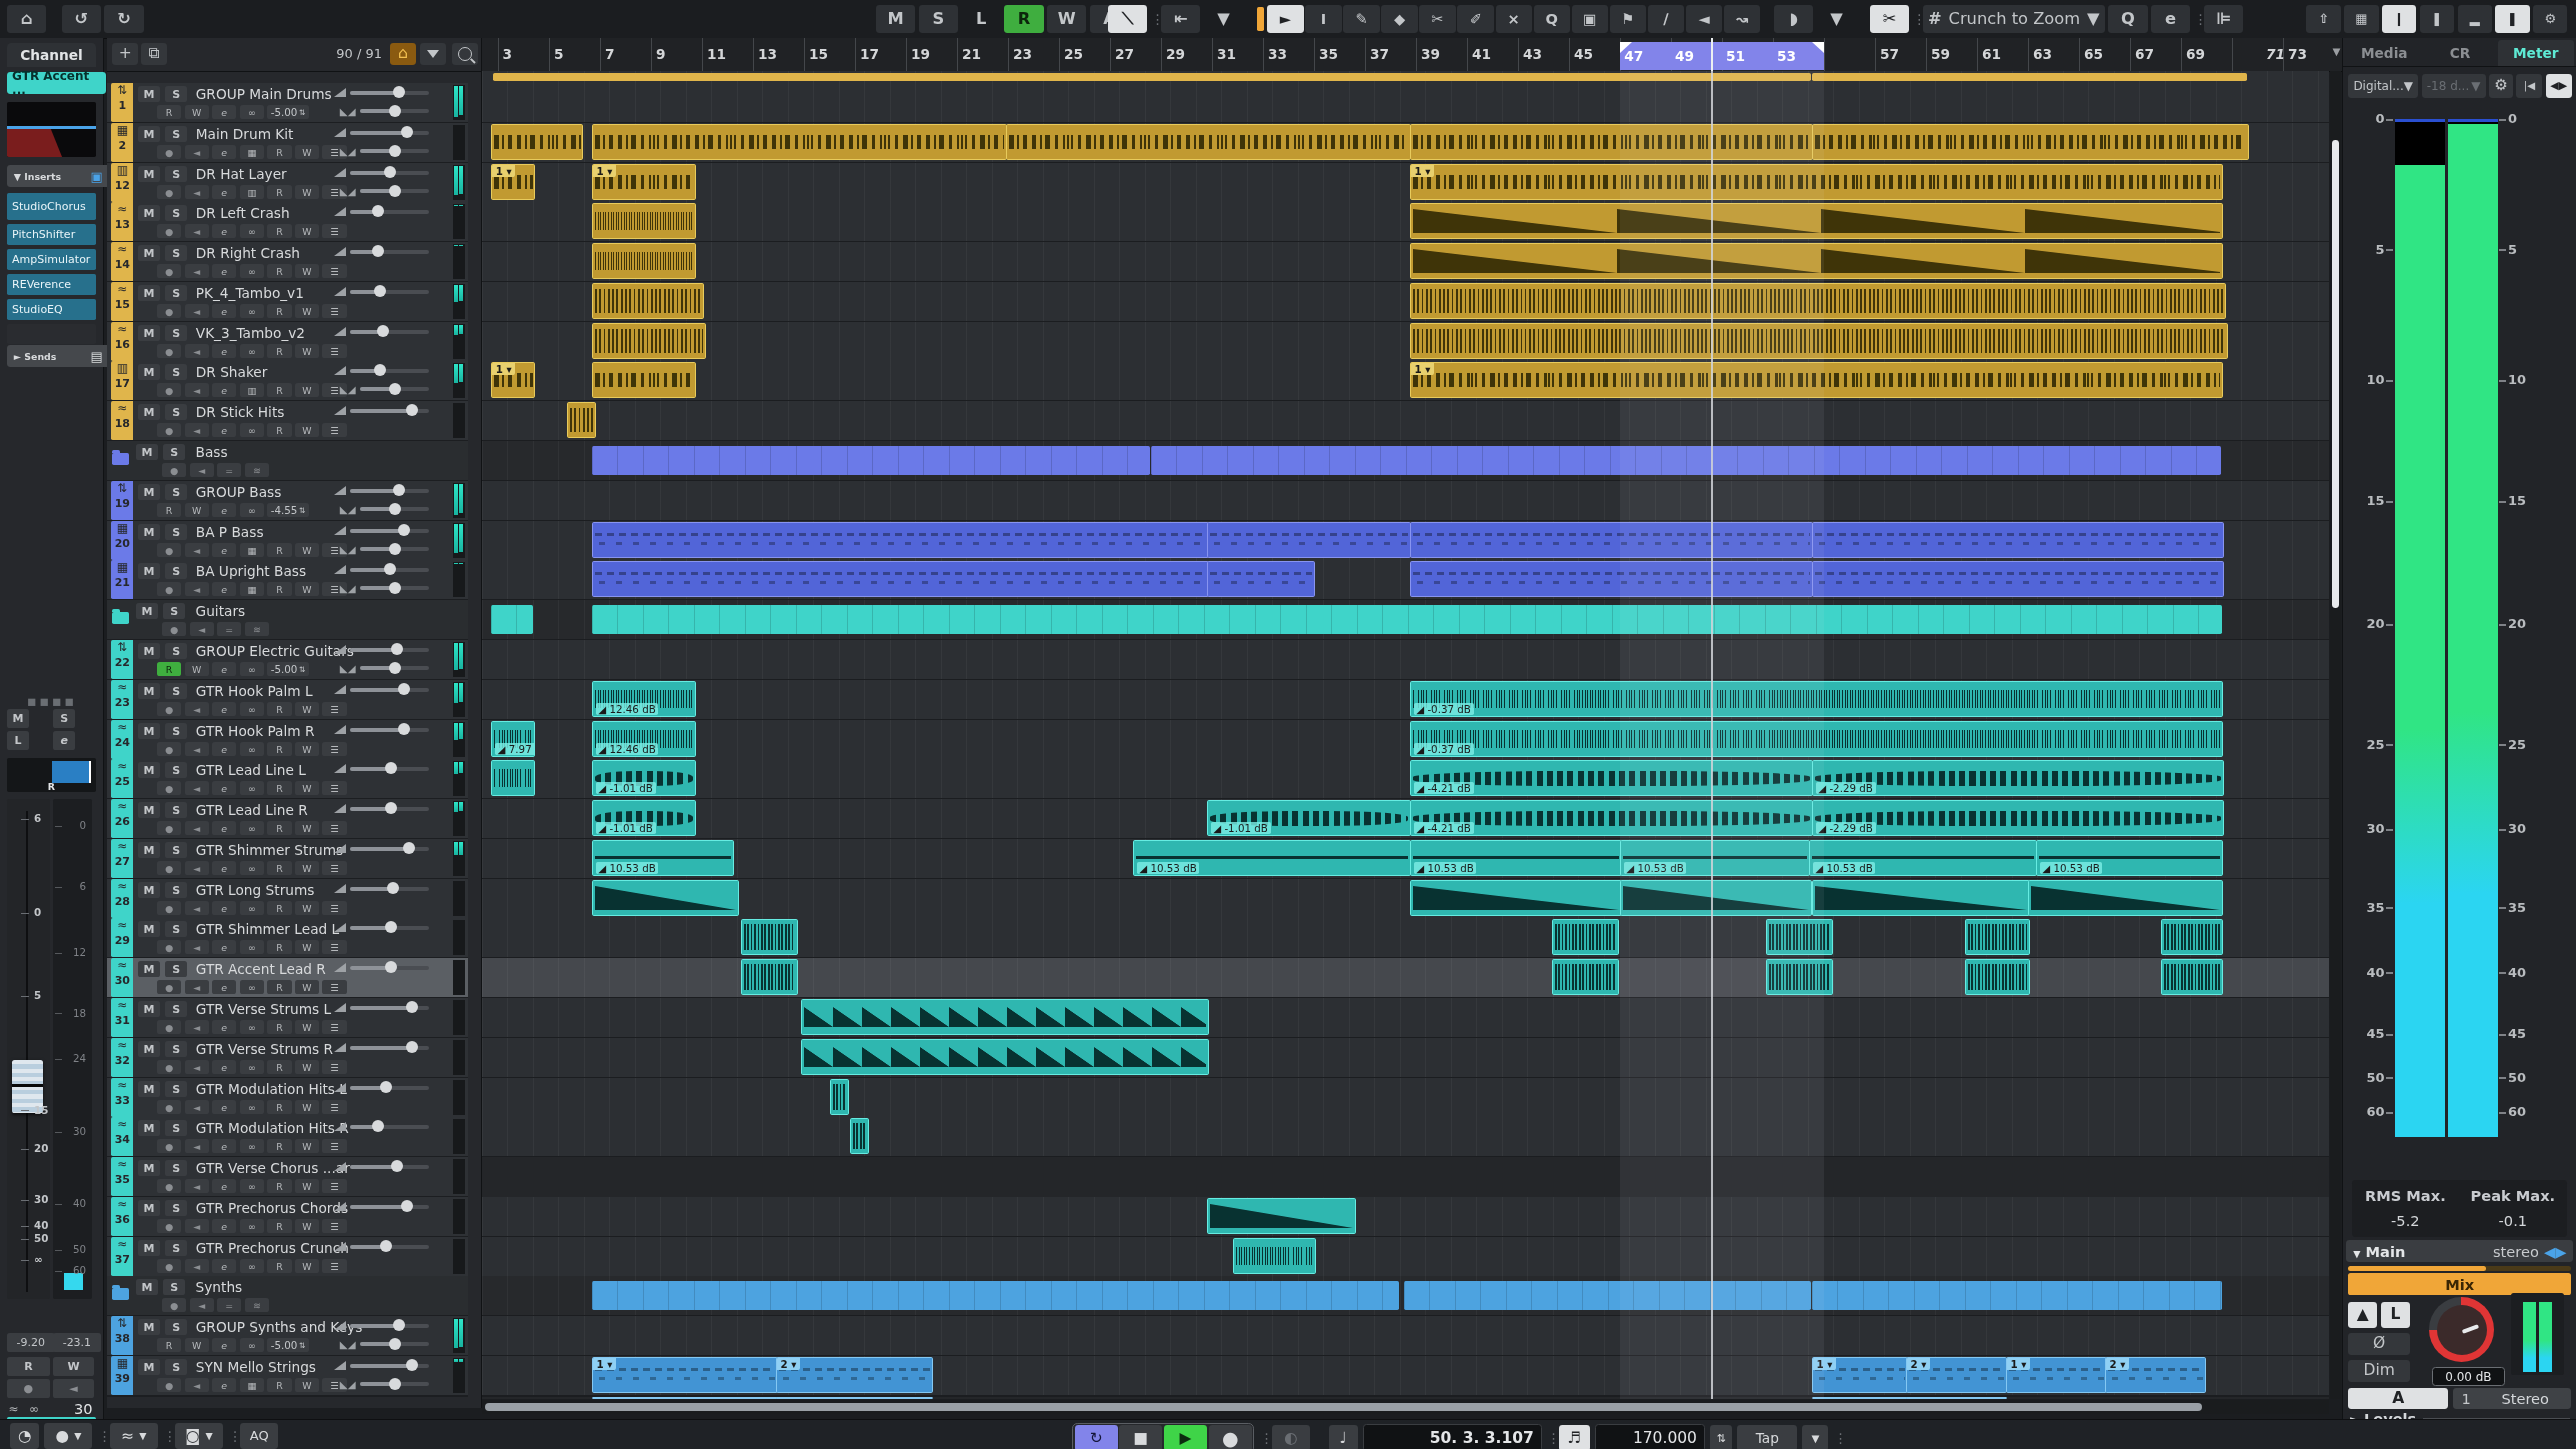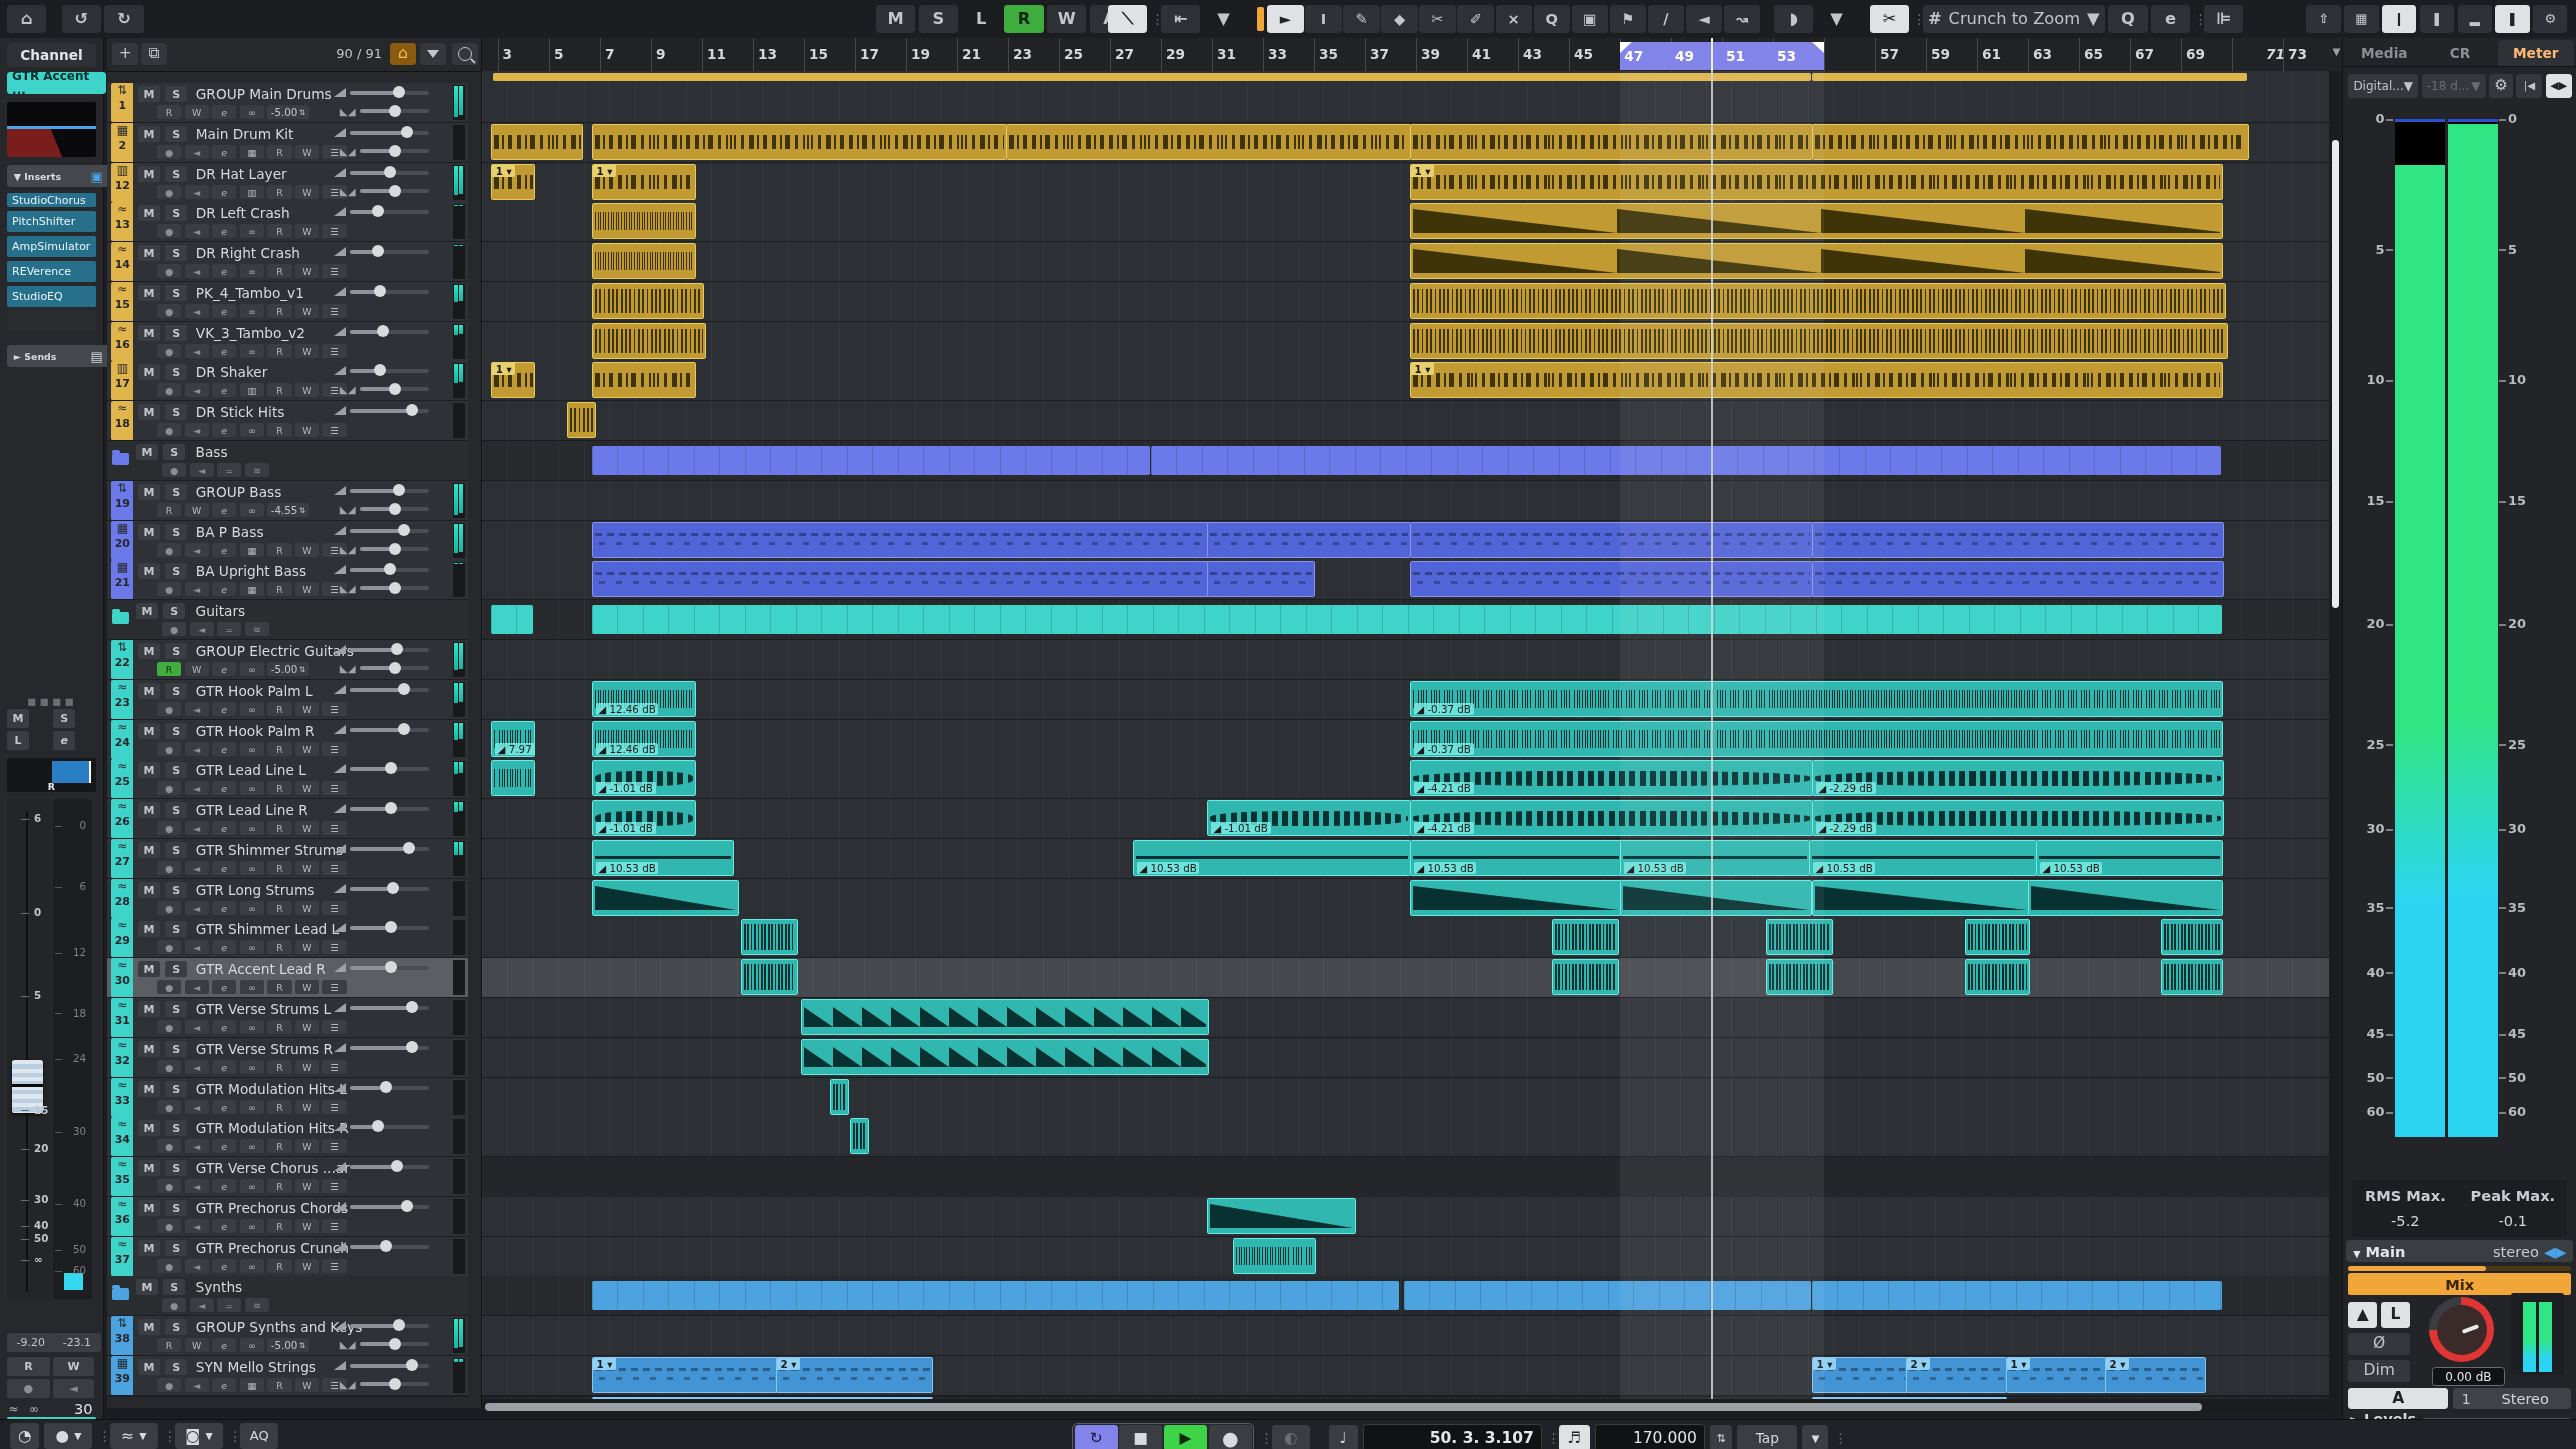--- a/index.html
+++ b/index.html
@@ -71,21 +71,21 @@
   #hthumb{position:absolute;top:2.6px;height:8.6px;border-radius:4.3px;background:#9aa0a6;}
   
   #chpanel{left:0;top:38px;width:103px;height:1412px;background:#26282c;border-right:0.9px solid #101214;}
   .ch-h{background:#45484c;color:#d8dadc;border-radius:3.4px;font-weight:bold;font-size:13px;
         display:flex;align-items:center;padding:0 6.9px;justify-content:space-between;}
   .ins-slot{background:#27708c;color:#e8f4f8;border-radius:1.7px;font-size:11px;display:flex;align-items:center;padding:0 5.2px;}
   .sc-lab{position:absolute;font-size:10.3px;color:#9b9ea2;}
   
   #rzone{left:2342px;top:38px;width:234px;height:1412px;background:#222428;border-left:0.9px solid #101214;}
   .rtab{height:26px;display:flex;align-items:center;justify-content:center;font-size:13.7px;font-weight:bold;color:#8b8e92;flex:1;}
-  .rtab.act{background:#2e3135;color:#fdba74;border-radius:3.4px 3.4px 0 0;}
+  .rtab.act{background:#2e3135;color:#5eead4;border-radius:3.4px 3.4px 0 0;}
   .ddbox{height:24px;background:#34373b;border-radius:3.4px;color:#c3c6c9;font-size:12px;display:flex;
          align-items:center;justify-content:space-between;padding:0 5.2px;}
   .mlab{position:absolute;font-size:13px;font-weight:bold;color:#b9bcbf;}
   
   #transport{left:0;top:1419px;width:2576px;height:31px;background:#1f2226;border-top:0.9px solid #0e0f11;}
   .tp-btn{width:43px;height:26px;border-radius:3.4px;background:#3a3d41;display:flex;align-items:center;justify-content:center;
           font-size:15.5px;color:#d8dadc;}
   .tp-btn.purple{background:#8284ea;color:#15163a;}
   .tp-btn.green{background:#3fd448;color:#0c2a0e;}
   .tp-box{height:26px;background:#101214;border:0.9px solid #3a3d41;border-radius:3.4px;color:#e4e6e8;
@@ -172,21 +172,21 @@
     <div class="abs" style="left:6.9px;top:64px;width:89px;height:55px;background:#0a0a0c;border-radius:1.7px;overflow:hidden;">
       <div style="position:absolute;left:0;bottom:0;width:62%;height:55%;background:#7a1d1d;
                   clip-path:polygon(0 0,78% 0,100% 100%,0 100%);"></div>
       <div style="position:absolute;left:0;right:0;top:44%;height:2.6px;background:#4aa3e8;"></div>
     </div>
     <div class="abs ch-h" style="left:6.9px;top:127px;width:89px;height:22px;">
       <span style="font-size:9.4px;">▼&nbsp;<b>Inserts</b></span>
       <span style="color:#4aa3e8;">▣</span>
     </div>
     <div id="ins-slots" class="abs" style="left:6.9px;top:155px;width:89px;">
-        <div class="ins-slot" style="height: 14px; margin-bottom: 4.3px;">StudioChorus</div>
+        <div class="ins-slot" style="height: 27px; margin-bottom: 4.3px;">StudioChorus</div>
         <div class="ins-slot" style="height: 20.6px; margin-bottom: 4.3px;">PitchShifter</div>
         <div class="ins-slot" style="height: 20.6px; margin-bottom: 4.3px;">AmpSimulator</div>
         <div class="ins-slot" style="height: 20.6px; margin-bottom: 4.3px;">REVerence</div>
         <div class="ins-slot" style="height: 20.6px; margin-bottom: 4.3px;">StudioEQ</div>
         <div style="height: 20.6px; background: rgb(42, 44, 48); border-radius: 1.7px;"></div>
       </div>
     <div class="abs ch-h" style="left:6.9px;top:307px;width:89px;height:22px;">
       <span style="font-size:9.4px;">►&nbsp;<b>Sends</b></span>
       <span>▤</span>
     </div>

